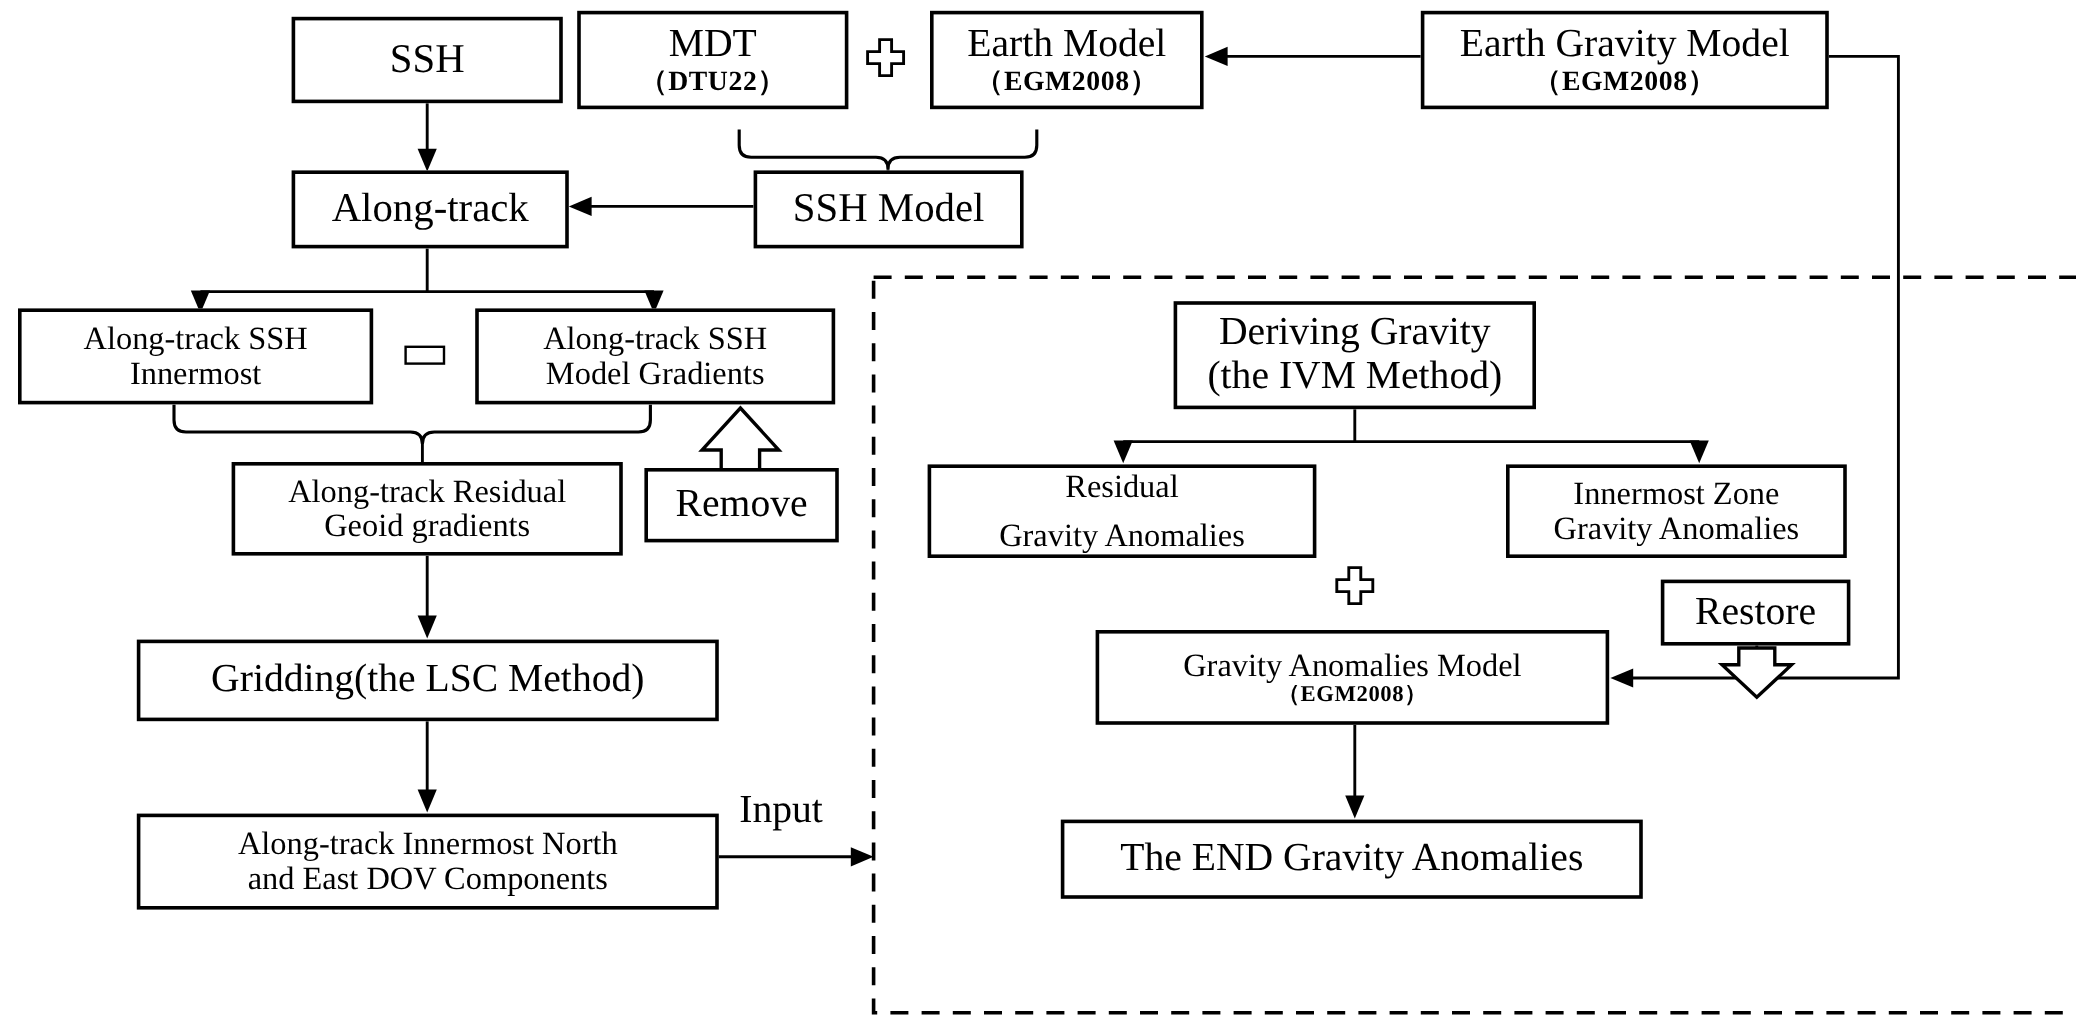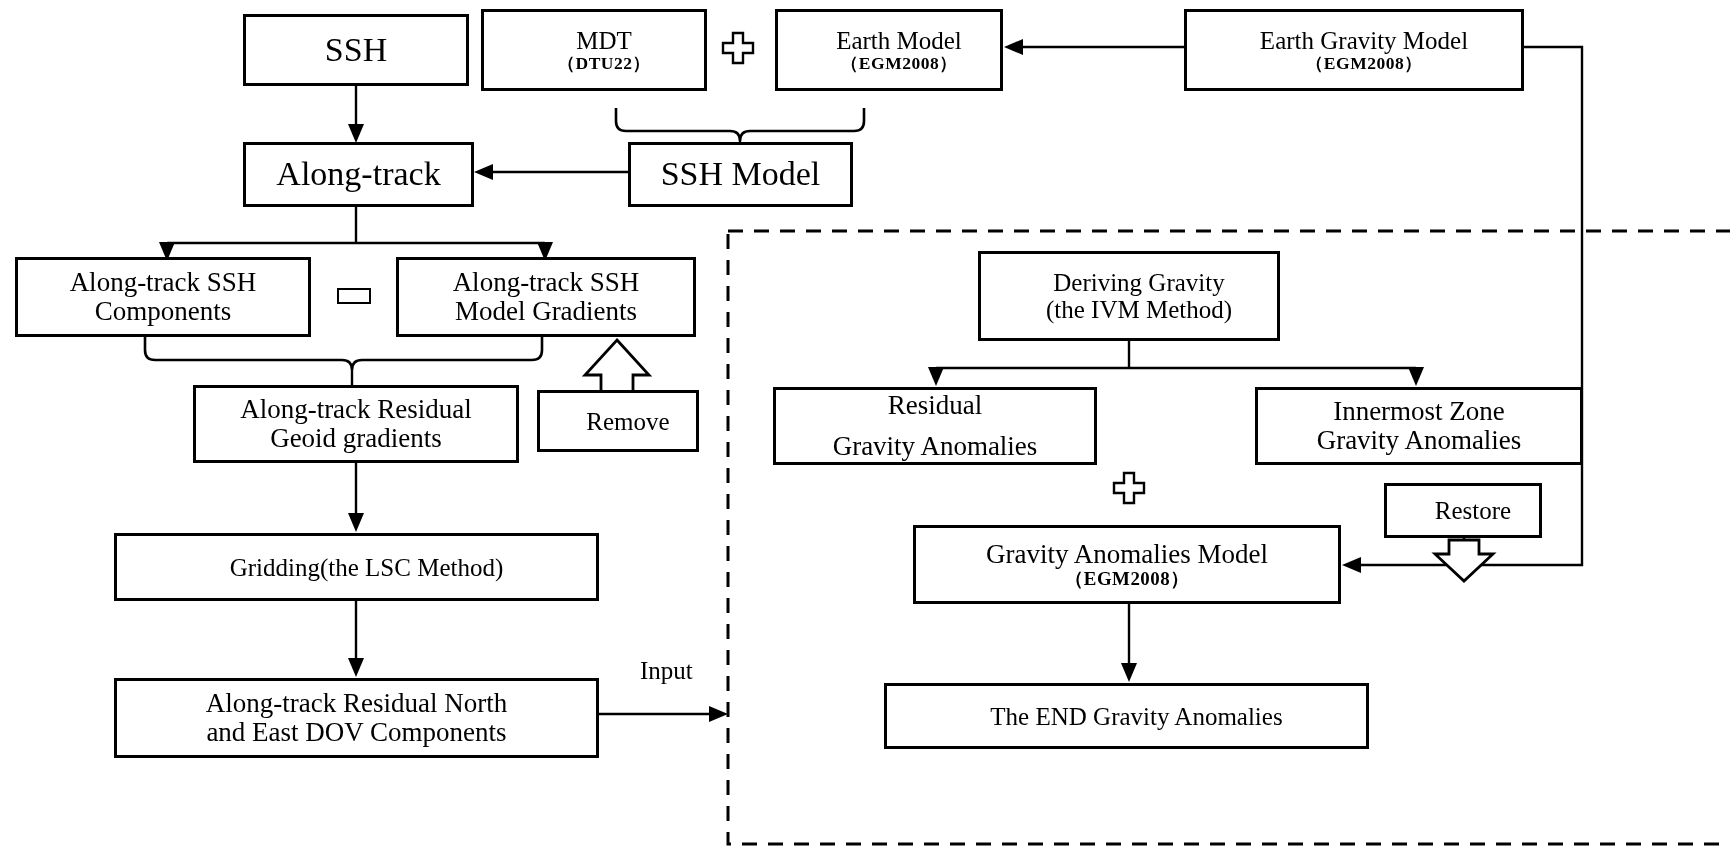--- a/index.html
+++ b/index.html
@@ -16,21 +16,21 @@
     justify-content:center;
     text-align:center;
     line-height:1.08;
     font-family:"Liberation Serif", serif;
     color:#000;
     padding:2px 4px;
   }
   .box .ttl{display:block;}
   .box .sub{display:block;font-size:0.70em;letter-spacing:0.5px;font-weight:bold;}
   .f31{font-size:27px;}
-  .f33{font-size:25px;padding-left:24px;}
+  .f33{font-size:33px;}
   .f34{font-size:34px;}
 
   .lbl{
     position:absolute;
     font-family:"Liberation Serif", serif;
     color:#000;
     white-space:nowrap;
   }
 
   svg.layer{position:absolute;left:0;top:0;width:1730px;height:852px;overflow:visible;}
@@ -142,21 +142,21 @@
   <div class="box f34" style="left:231px;top:142px;width:231px;height:65px;">
     <span class="ttl">Along-track</span>
   </div>
 
   <div class="box f34" style="left:616px;top:142px;width:225px;height:65px;font-family:Liberation Serif, serif;">
     <span class="ttl">SSH Model</span>
   </div>
 
   <div class="box f31" style="left:3px;top:257px;width:296px;height:80px;flex-direction:column;">
     <span>Along-track SSH</span>
-    <span>Components</span>
+    <span>Innermost</span>
   </div>
 
   <div class="minusglyph" style="left:325px;top:288px;"></div>
 
   <div class="box f31" style="left:384px;top:257px;width:300px;height:80px;flex-direction:column;">
     <span>Along-track SSH</span>
     <span>Model Gradients</span>
   </div>
 
   <div class="box f33" style="left:525px;top:390px;width:162px;height:62px;">
@@ -166,37 +166,37 @@
   <div class="box f31" style="left:181px;top:385px;width:326px;height:78px;flex-direction:column;">
     <span>Along-track Residual</span>
     <span>Geoid gradients</span>
   </div>
 
   <div class="box f33" style="left:102px;top:533px;width:485px;height:68px;">
     <span class="ttl">Gridding(the LSC Method)</span>
   </div>
 
   <div class="box f31" style="left:102px;top:678px;width:485px;height:80px;flex-direction:column;">
-    <span>Along-track Residual North</span>
+    <span>Along-track Innermost North</span>
     <span>and East DOV Components</span>
   </div>
 
   <div class="lbl f33" style="left:604px;top:657px;">Input</div>
 
   <div class="box f33" style="left:966px;top:251px;width:302px;height:90px;flex-direction:column;align-items:center;">
     <span>Deriving Gravity</span>
     <span>(the IVM Method)</span>
   </div>
 
   <div class="box f31" style="left:761px;top:387px;width:324px;height:78px;flex-direction:column;gap:12px;">
     <span>Residual</span>
     <span>Gravity Anomalies</span>
   </div>
 
-  <div class="box f31" style="left:1243px;top:387px;width:328px;height:78px;flex-direction:column;">
+  <div class="box f31" style="left:1243px;top:387px;width:284px;height:78px;flex-direction:column;">
     <span>Innermost Zone</span>
     <span>Gravity Anomalies</span>
   </div>
 
   <div class="plusglyph" style="left:1100px;top:471px;">
     <svg viewBox="0 0 34 34" width="34" height="34">
       <polygon points="12,2 22,2 22,12 32,12 32,22 22,22 22,32 12,32 12,22 2,22 2,12 12,12" fill="#fff" stroke="#000" stroke-width="2.4"></polygon>
     </svg>
   </div>
 

